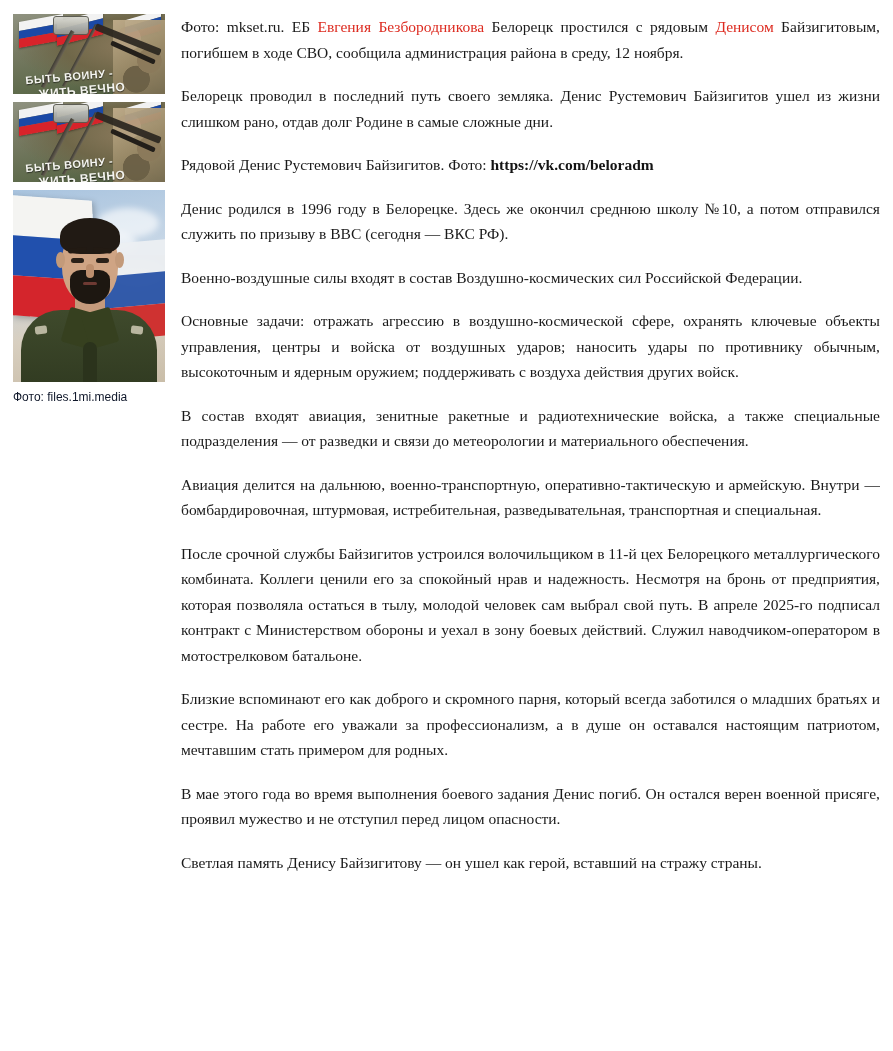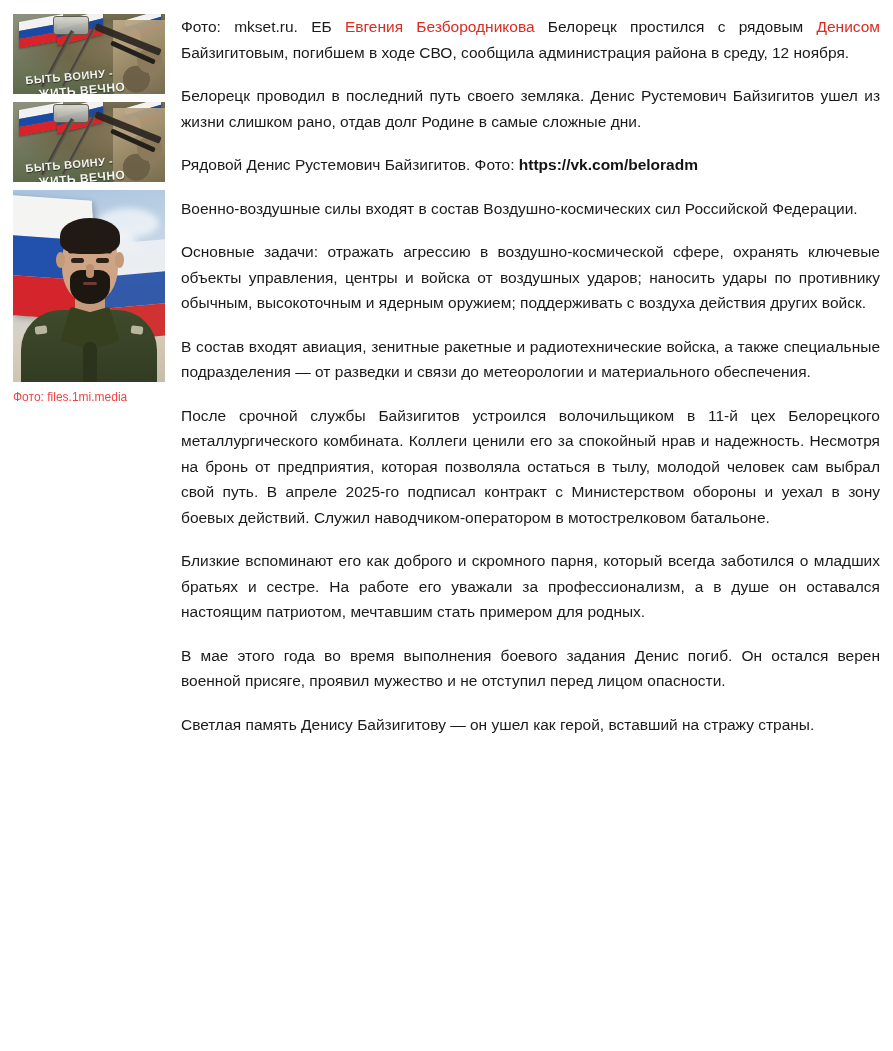--- a/index.html
+++ b/index.html
@@ -227,42 +227,42 @@
   }
   .vgap {
     position:absolute; left:70px; bottom:0; width:14px; height:40px;
     background:#2b331c; border-radius: 8px 8px 0 0;
   }
   .pip-l { position:absolute; left:22px; bottom:48px; width:12px; height:8px; background:#b9b6a0; border-radius:2px; transform:rotate(-6deg);}
   .pip-r { position:absolute; right:22px; bottom:48px; width:12px; height:8px; background:#b9b6a0; border-radius:2px; transform:rotate(6deg);}
 
   .photo-credit {
     font-size: 12px;
-    color: #ef4444;
+    color: #0f172a;
     margin-top: 7px;
     line-height: 16px;
   }
 
   
   p.para {
     font-size: 15.5px;
     line-height: 25.5px;
     margin: 0 0 18px 0;
     text-align: justify;
     color: #1a1a1a;
     text-justify: inter-word;
   }
   p.para:last-child { margin-bottom: 14px; }
 
   .red { color: #dd2b20; }
   .src-link { font-weight: bold; color: #141414; }
 
   .clearfix::after { content:""; display:block; clear:both; }
 
-  .flow { overflow: hidden; }
+  .flow { overflow: hidden; font-family: Liberation Serif, serif; }
 </style>
 </head>
 <body>
 
 <div class="page">
 
 
   <div class="body-wrap clearfix">
 
     <div class="media-col">
@@ -362,23 +362,25 @@
         </div>
       </div>
 
       <div class="photo-credit">Фото: files.1mi.media</div>
     </div>
 
     <div class="flow" id="paragraph-host">
         <p class="para"><span>Фото: mkset.ru. ЕБ </span><span class="red">Евгения Безбородникова</span><span> Белорецк простился с рядовым </span><span class="red">Денисом</span><span> Байзигитовым, погибшем в ходе СВО, сообщила администрация района в среду, 12 ноября.</span></p>
         <p class="para"><span>Белорецк проводил в  последний путь своего земляка. Денис Рустемович Байзигитов ушел из  жизни слишком рано, отдав долг Родине в  самые сложные дни.</span></p>
         <p class="para"><span>Рядовой Денис Рустемович Байзигитов. Фото: </span><span class="src-link">https://vk.com/</span><span class="src-link tail">beloradm</span></p>
+        <p class="para"><span>Денис родился в  1996  году в  Белорецке. Здесь  же окончил среднюю школу №10, а  потом отправился служить по  призыву в  ВВС (сегодня  — ВКС РФ).</span></p>
         <p class="para"><span>Военно-воздушные силы входят в   состав Воздушно-космических сил Российской Федерации.</span></p>
         <p class="para"><span>Основные задачи: отражать агрессию в   воздушно-космической сфере, охранять ключевые объекты управления, центры и   войска от   воздушных ударов; наносить удары по  противнику обычным, высокоточным и  ядерным оружием; поддерживать с воздуха действия других войск.</span></p>
         <p class="para"><span>В   состав входят авиация, зенитные ракетные и   радиотехнические войска, а   также специальные подразделения — от  разведки и  связи до  метеорологии и  материального обеспечения.</span></p>
+        <p class="para"><span>Авиация делится на  дальнюю, военно-транспортную, оперативно-тактическую и  армейскую. Внутри  — бомбардировочная, штурмовая, истребительная, разведывательная, транспортная и  специальная.</span></p>
         <p class="para"><span>После срочной службы Байзигитов устроился волочильщиком в  11-й цех Белорецкого металлургического комбината. Коллеги ценили его за  спокойный нрав и  надежность. Несмотря на  бронь от  предприятия, которая позволяла остаться в  тылу, молодой человек сам выбрал свой путь. В  апреле 2025-го подписал контракт с  Министерством обороны и  уехал в  зону боевых действий. Служил наводчиком-оператором в мотострелковом батальоне.</span></p>
         <p class="para"><span>Близкие вспоминают его как доброго и  скромного парня, который всегда заботился о  младших братьях и сестре. На  работе его уважали за  профессионализм, а  в  душе он  оставался настоящим патриотом, мечтавшим стать примером для родных.</span></p>
         <p class="para"><span>В   мае этого года во   время выполнения боевого задания Денис погиб. Он   остался верен военной присяге, проявил мужество и  не  отступил перед лицом опасности.</span></p>
         <p class="para"><span>Светлая память Денису Байзигитову  — он  ушел как герой, вставший на  стражу страны.</span></p>
       </div>
 
   </div>
 </div>
 
 </body></html>

